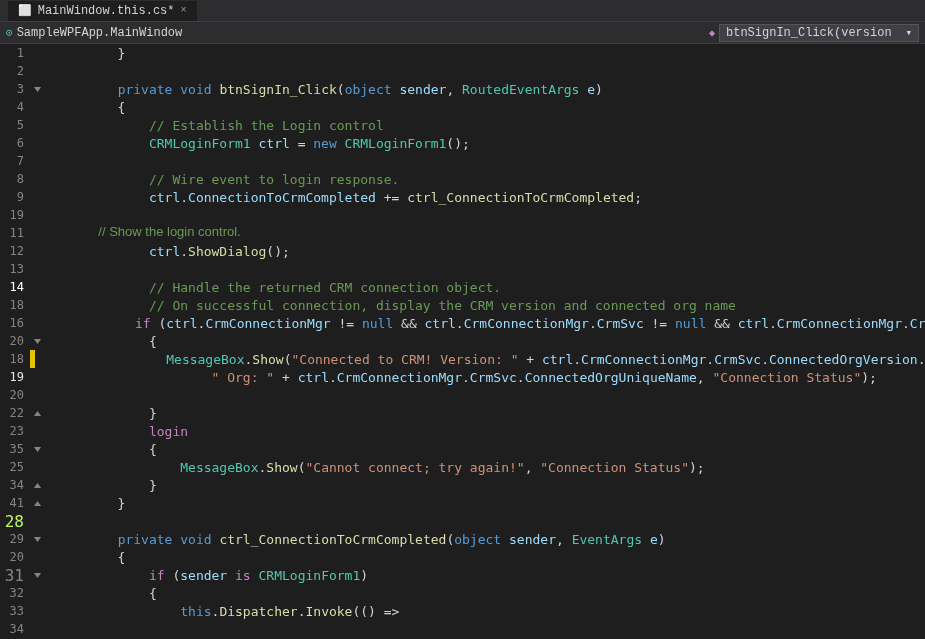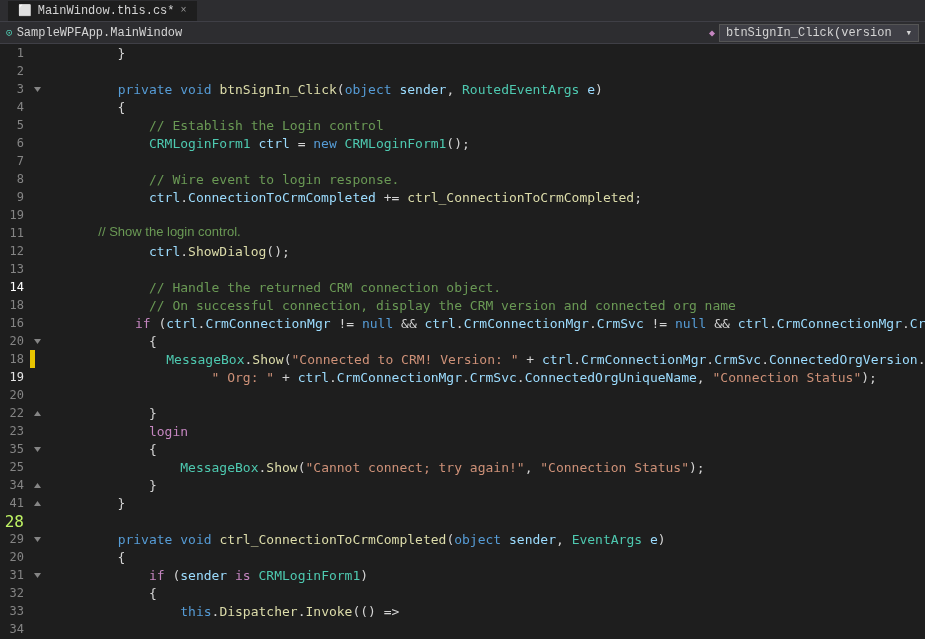--- a/index.html
+++ b/index.html
@@ -360,21 +360,21 @@
         <div class="indicator" style="width: 5px; background: transparent; flex-shrink: 0;"></div>
         <div class="code-text" style="display: flex; align-items: center; padding-left: 6px; white-space: pre; color: rgb(212, 212, 212); height: 18px; font-family: Consolas, monospace; font-size: 13px;"><span style="color: rgb(212, 212, 212);">        </span><span style="color: rgb(86, 156, 214);">private</span><span style="color: rgb(212, 212, 212);"> </span><span style="color: rgb(86, 156, 214);">void</span><span style="color: rgb(212, 212, 212);"> </span><span style="color: rgb(220, 220, 170);">ctrl_ConnectionToCrmCompleted</span><span style="color: rgb(212, 212, 212);">(</span><span style="color: rgb(86, 156, 214);">object</span><span style="color: rgb(212, 212, 212);"> </span><span style="color: rgb(156, 220, 254);">sender</span><span style="color: rgb(212, 212, 212);">, </span><span style="color: rgb(78, 201, 176);">EventArgs</span><span style="color: rgb(212, 212, 212);"> </span><span style="color: rgb(156, 220, 254);">e</span><span style="color: rgb(212, 212, 212);">)</span></div>
       </div>
       <div class="editor-row">
         <div class="line-num" style="min-width: 30px; display: flex; align-items: center; justify-content: flex-end; padding-right: 6px; color: rgb(133, 133, 133); font-size: 12px; user-select: none; font-family: Consolas, monospace;">20</div>
         <div class="fold-icon" style="display: flex; align-items: center; justify-content: center; width: 14px; color: rgb(133, 133, 133); font-size: 9px; cursor: pointer; user-select: none;"></div>
         <div class="indicator" style="width: 5px; background: transparent; flex-shrink: 0;"></div>
         <div class="code-text" style="display: flex; align-items: center; padding-left: 6px; white-space: pre; color: rgb(212, 212, 212); height: 18px; font-family: Consolas, monospace; font-size: 13px;"><span style="color: rgb(212, 212, 212);">        {</span></div>
       </div>
       <div class="editor-row">
-        <div class="line-num" style="min-width: 30px; display: flex; align-items: center; justify-content: flex-end; padding-right: 6px; color: rgb(133, 133, 133); font-size: 12px; user-select: none; font-family: Consolas, monospace;">31</div>
+        <div class="line-num" style="min-width: 30px; display: flex; align-items: center; justify-content: flex-end; padding-right: 6px; color: rgb(133, 133, 133); font-size: 16px; user-select: none; font-family: Consolas, monospace;">31</div>
         <div class="fold-icon" style="display: flex; align-items: center; justify-content: center; width: 14px; color: rgb(133, 133, 133); font-size: 9px; cursor: pointer; user-select: none;">
           <svg width="9" height="9" viewBox="0 0 9 9">
             <polygon points="1,2 8,2 4.5,7" fill="#858585"></polygon>
           </svg>
         </div>
         <div class="indicator" style="width: 5px; background: transparent; flex-shrink: 0;"></div>
         <div class="code-text" style="display: flex; align-items: center; padding-left: 6px; white-space: pre; color: rgb(212, 212, 212); height: 18px; font-family: Consolas, monospace; font-size: 13px;"><span style="color: rgb(197, 134, 192);">            if</span><span style="color: rgb(212, 212, 212);"> (</span><span style="color: rgb(156, 220, 254);">sender</span><span style="color: rgb(212, 212, 212);"> </span><span style="color: rgb(197, 134, 192);">is</span><span style="color: rgb(212, 212, 212);"> </span><span style="color: rgb(78, 201, 176);">CRMLoginForm1</span><span style="color: rgb(212, 212, 212);">)</span></div>
       </div>
       <div class="editor-row">
         <div class="line-num" style="min-width: 30px; display: flex; align-items: center; justify-content: flex-end; padding-right: 6px; color: rgb(133, 133, 133); font-size: 12px; user-select: none; font-family: Consolas, monospace;">32</div>

